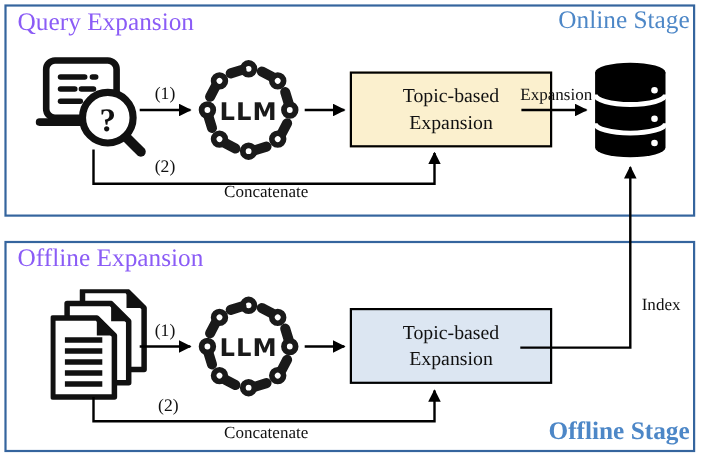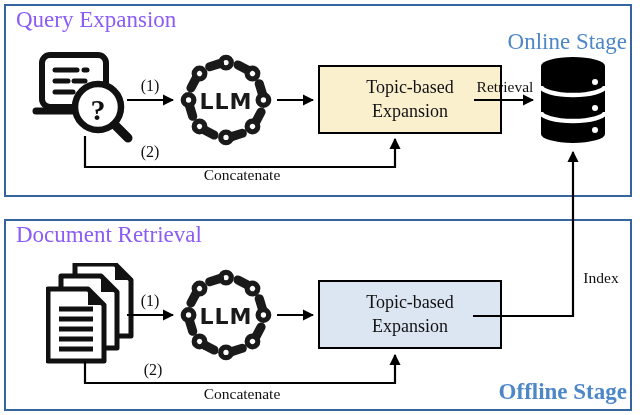--- a/index.html
+++ b/index.html
@@ -21,31 +21,31 @@
   .llm-text{font-family:"DejaVu Sans", sans-serif;font-weight:bold;font-size:23px;letter-spacing:1px;}
   #overlay{position:absolute;left:0;top:0;z-index:5;pointer-events:none;}
 </style>
 </head>
 <body>
 
 <div class="stage-box" id="online-box"></div>
 <div class="stage-box" id="offline-box"></div>
 
 <div class="stage-title" style="left:16px;top:7px;">Query Expansion</div>
-<div class="stage-label" style="top:5px;margin-top:24px;">Online Stage</div>
-<div class="stage-title" style="left:16px;top:222px;">Document Retrieval</div>
+<div class="stage-label" style="top:5px;">Online Stage</div>
+<div class="stage-title" style="left:16px;top:222px;">Offline Expansion</div>
 <div class="stage-label" style="top:379px;font-weight:bold;">Offline Stage</div>
 
 <div class="topic-box" id="topic-online">Topic-based Expansion</div>
 <div class="topic-box" id="topic-offline">Topic-based Expansion</div>
 
 <div class="lbl" style="left:133px;top:77px;width:34px;font-size:16px;">(1)</div>
 <div class="lbl" style="left:133px;top:143px;width:34px;font-size:16px;">(2)</div>
 <div class="lbl" style="left:175px;top:166px;width:134px;">Concatenate</div>
-<div class="lbl" style="left:473px;top:78px;width:64px;">Retrieval</div>
+<div class="lbl" style="left:473px;top:78px;width:64px;">Expansion</div>
 <div class="lbl" style="left:577px;top:269px;width:48px;">Index</div>
 <div class="lbl" style="left:133px;top:292px;width:34px;font-size:16px;">(1)</div>
 <div class="lbl" style="left:136px;top:361px;width:34px;font-size:16px;">(2)</div>
 <div class="lbl" style="left:175px;top:385px;width:134px;">Concatenate</div>
 
 <svg class="icon" style="left:32px;top:50px;" width="104" height="96" viewBox="0 0 104 96">
   <rect x="10" y="5" width="64" height="52" rx="8" fill="#fff" stroke="#111" stroke-width="6"></rect>
   <g stroke="#111" stroke-width="5" stroke-linecap="round">
     <line x1="23" y1="20" x2="45" y2="20"></line>
       <line x1="52" y1="20" x2="55" y2="20"></line>

